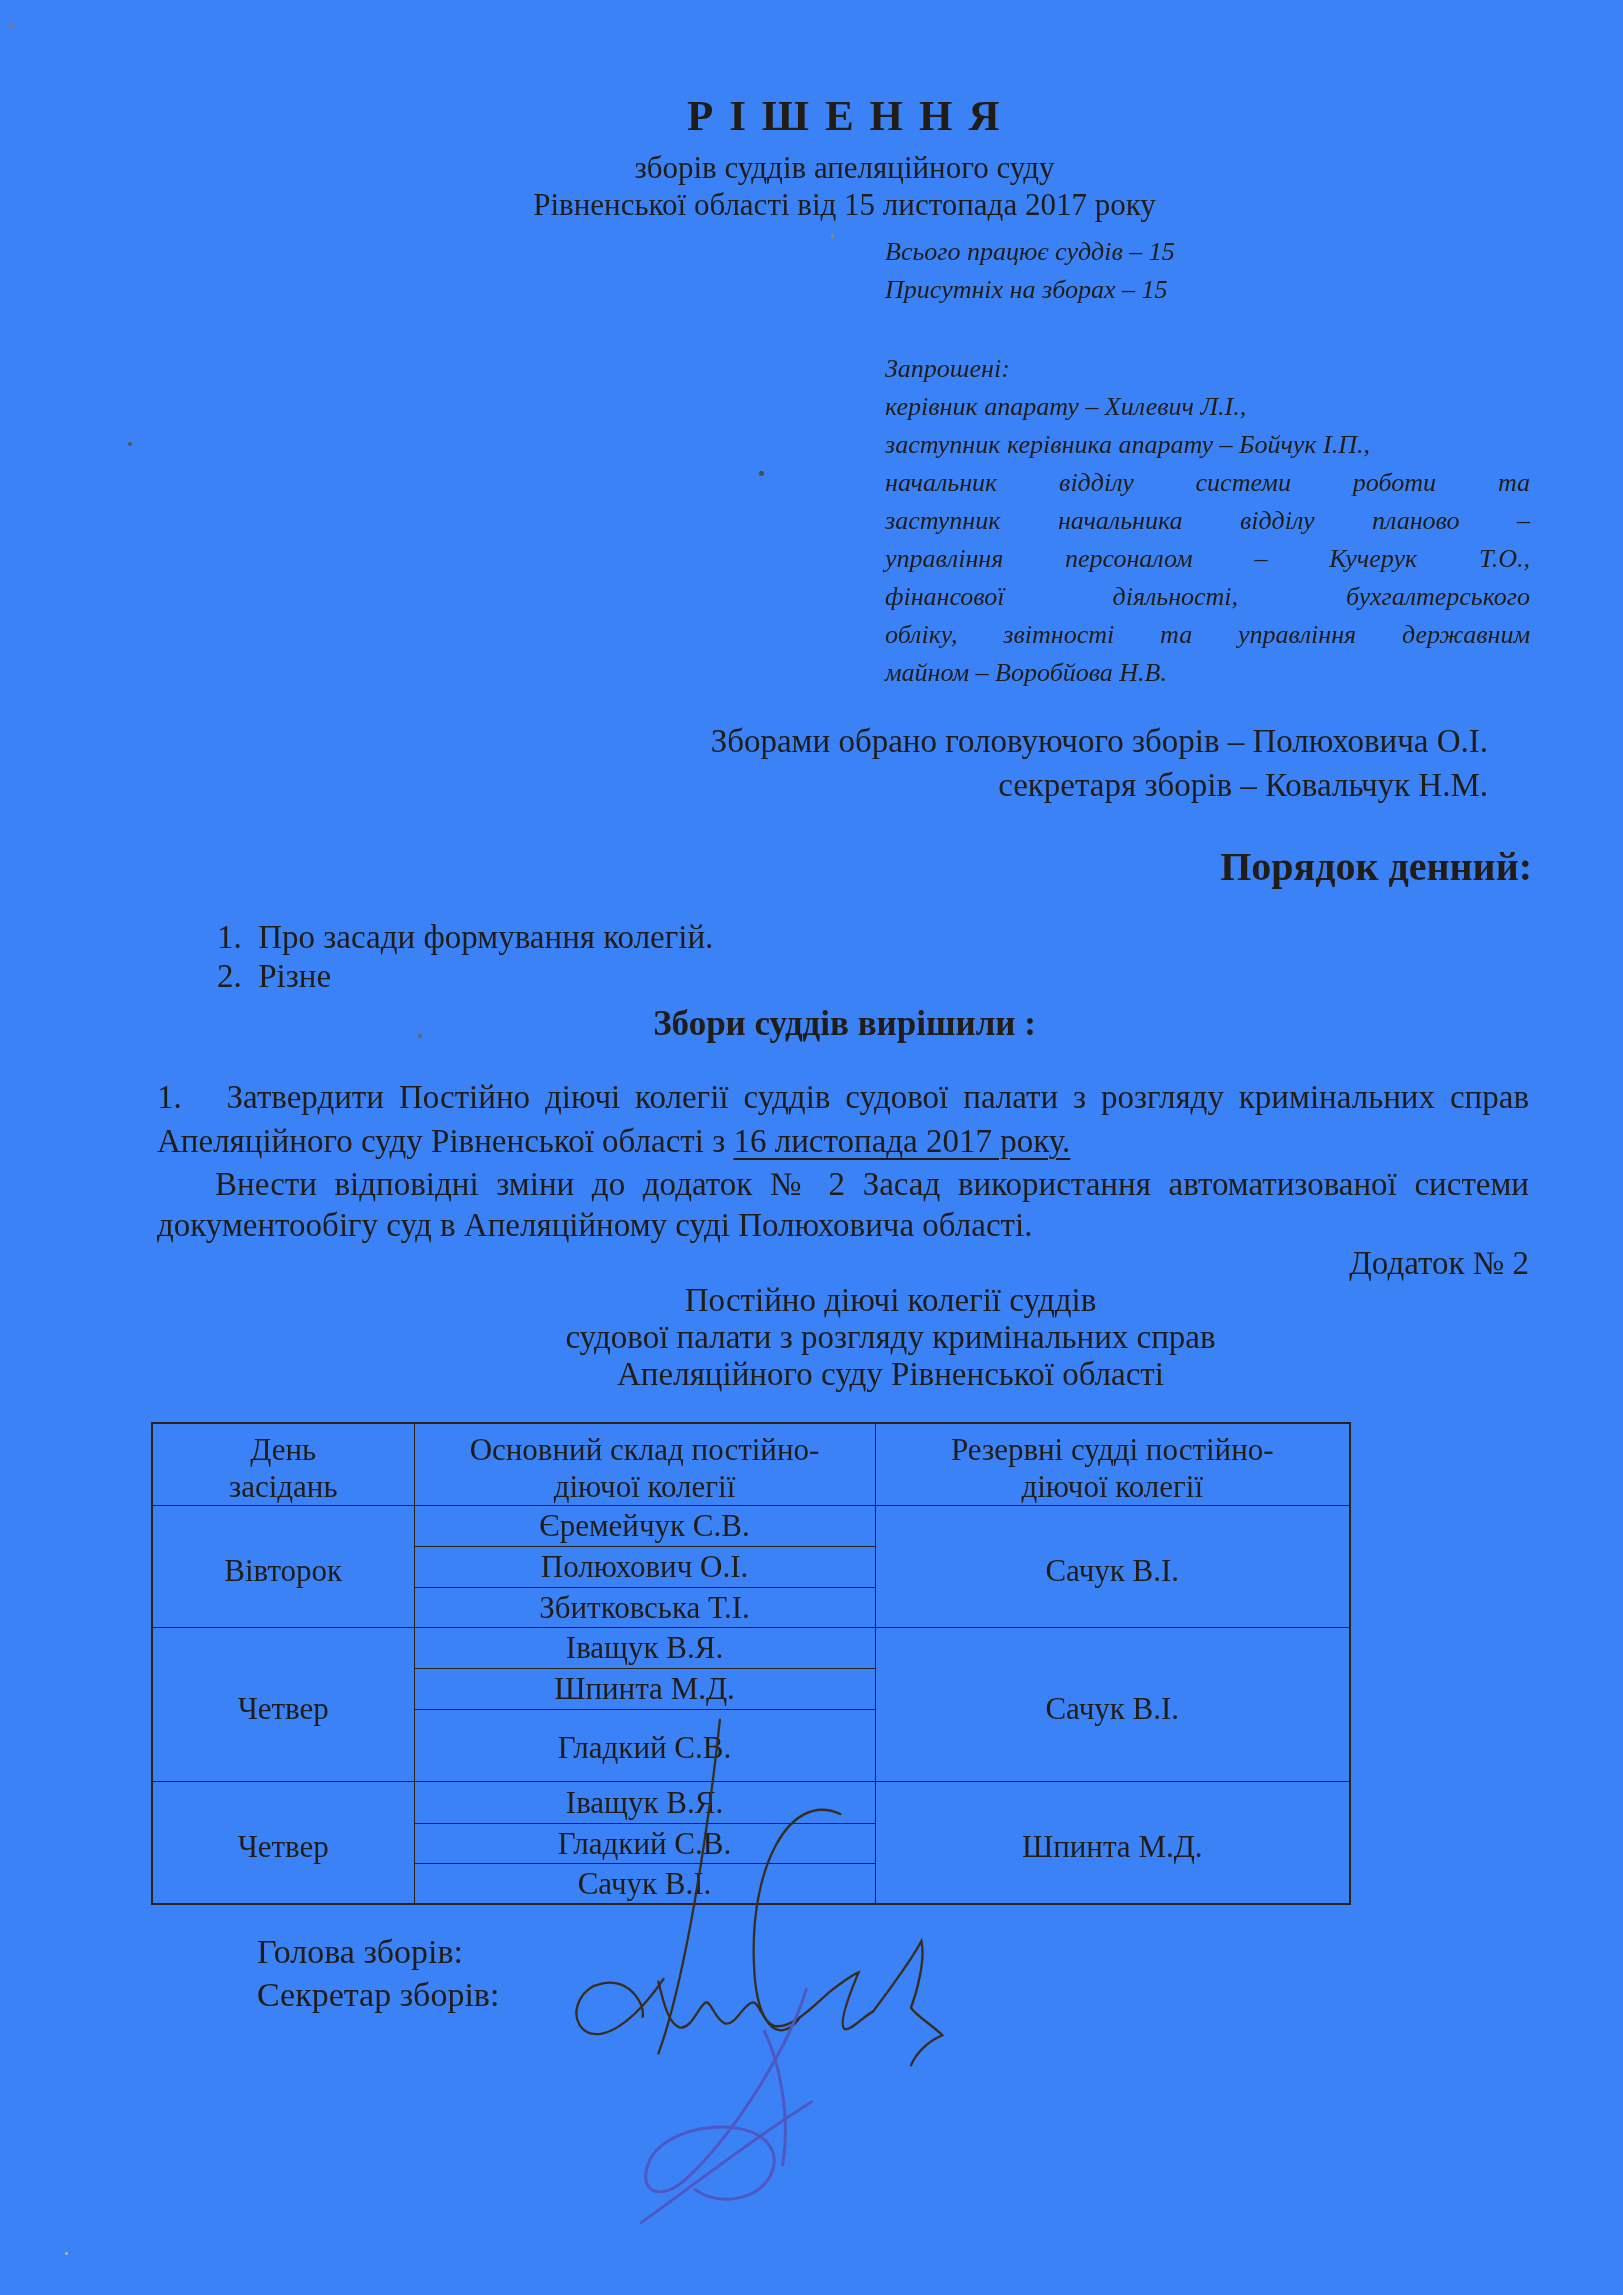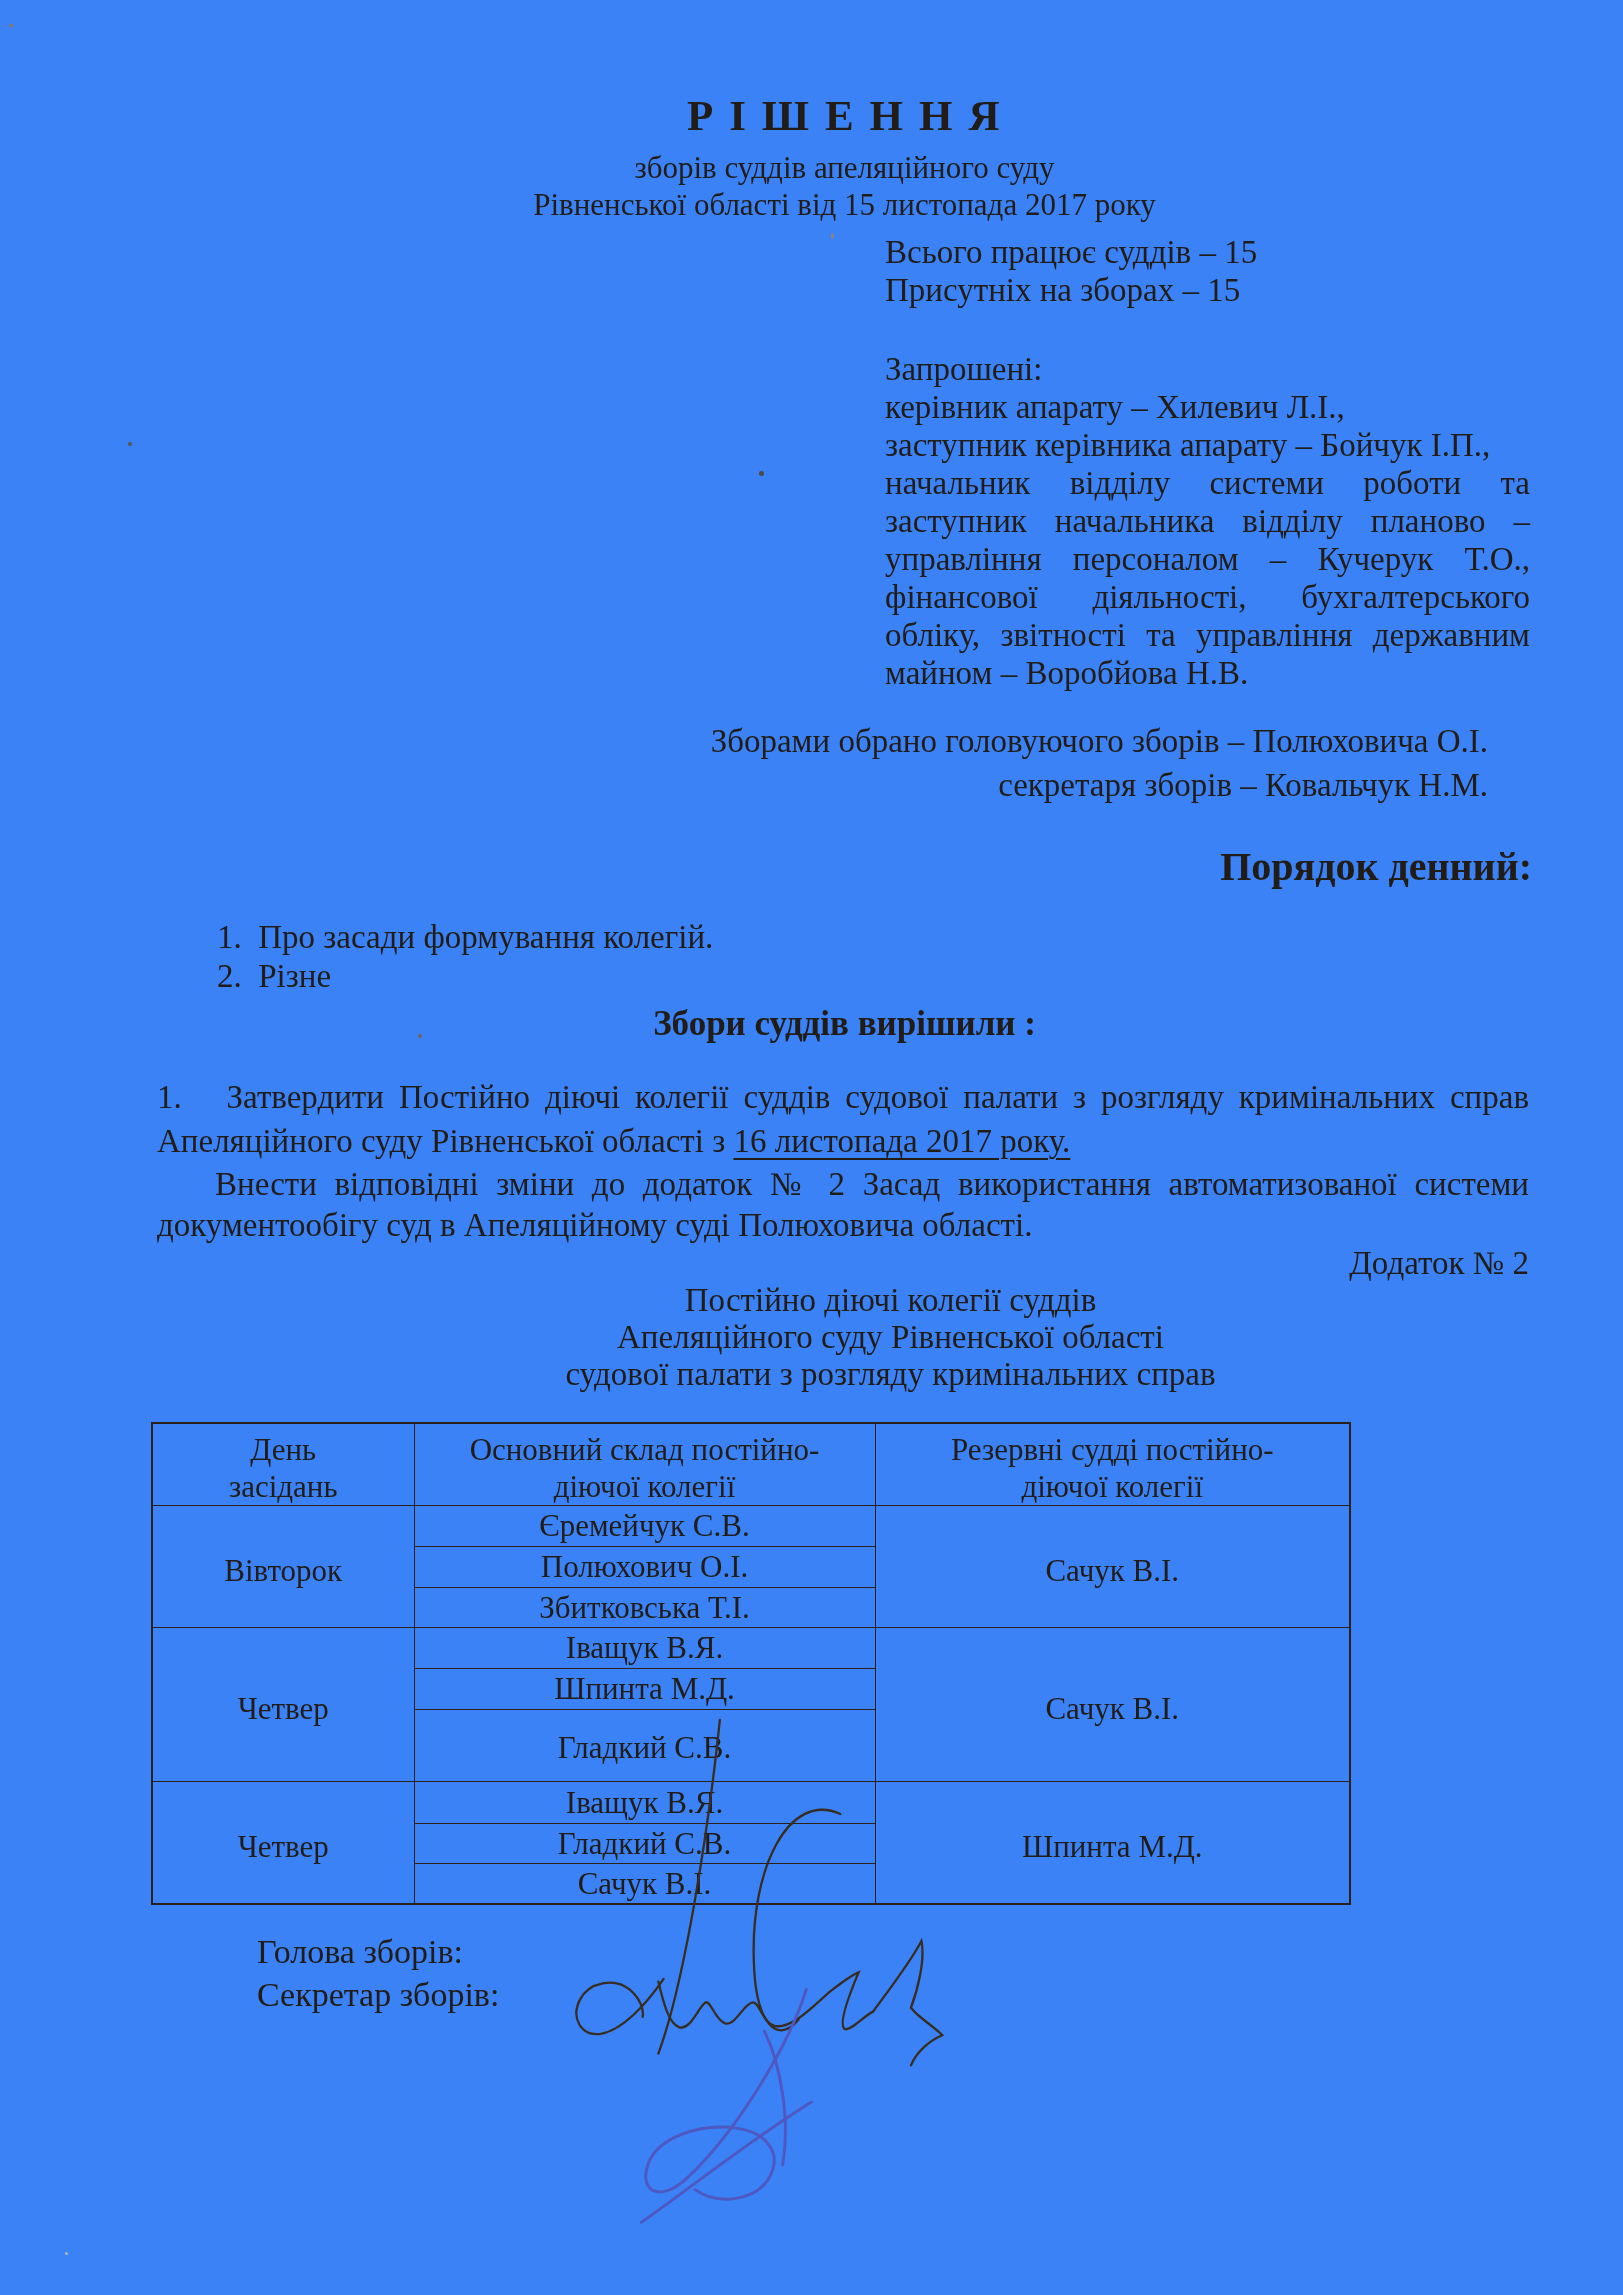--- a/index.html
+++ b/index.html
@@ -13,21 +13,21 @@
   }
   .abs{position:absolute;}
 
   
   #title-block{left:157px;top:90px;width:1375px;text-align:center;}
   .doc-title{font-size:43px;font-weight:bold;letter-spacing:2.6px;line-height:51px;}
   .doc-subtitle{font-size:31px;line-height:37px;}
   .doc-subtitle.first{margin-top:7.9px;}
 
   
-  #attendance-block{left:885px;top:233px;width:645px;font-size:33px;line-height:38px;}
+  #attendance-block{left:885px;top:233px;width:645px;font-size:26px;line-height:38px;font-style:italic;}
   #attendance-block .gap{height:41px;}
   .jl{text-align:justify;text-align-last:justify;}
 
   
   #elected-block{left:655px;top:719px;width:833px;text-align:right;font-size:33px;line-height:44px;}
 
   
   #agenda-heading{left:157px;top:843px;width:1375px;text-align:right;font-size:40px;font-weight:bold;}
   #agenda-list{left:217px;top:918px;font-size:33px;line-height:39px;}
 
@@ -117,22 +117,22 @@
 
   <div class="abs" id="para2">
     <div class="jl indent1">Внести відповідні зміни до додаток № 2 Засад використання автоматизованої системи</div>
     <div>документообігу суд в Апеляційному суді Полюховича області.</div>
   </div>
 
   <div class="abs" id="addendum-label">Додаток № 2</div>
 
   <div class="abs" id="appendix-heading">
     <div>Постійно діючі колегії суддів</div>
+    <div>судової палати з розгляду кримінальних справ</div>
     <div>Апеляційного суду Рівненської області</div>
-    <div>судової палати з розгляду кримінальних справ</div>
   </div>
 
   <table id="colegia-table">
     <colgroup>
         <col style="width:262px">
         <col style="width:461px">
         <col style="width:475px">
       </colgroup>
     <tbody>
         <tr class="thead">

